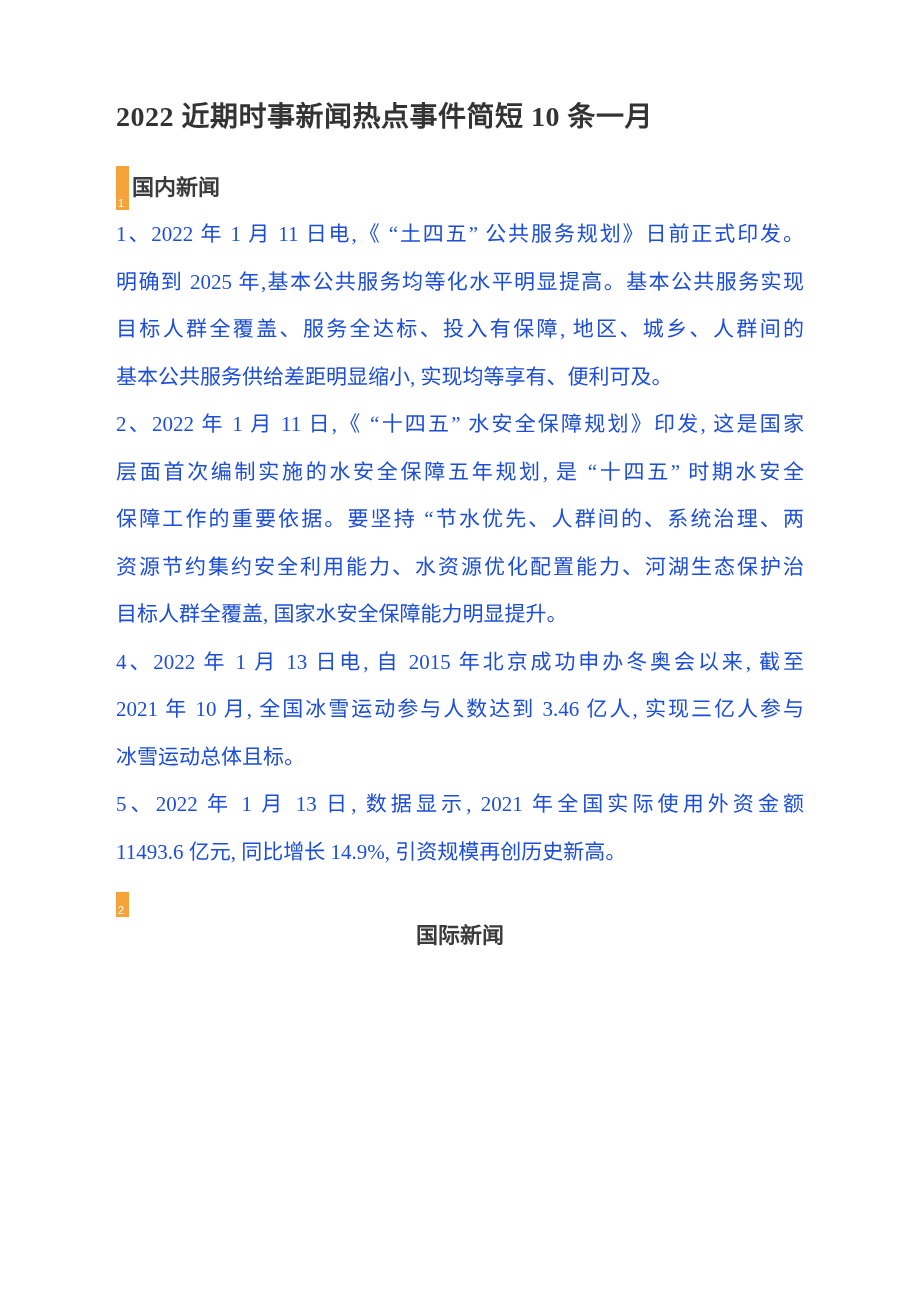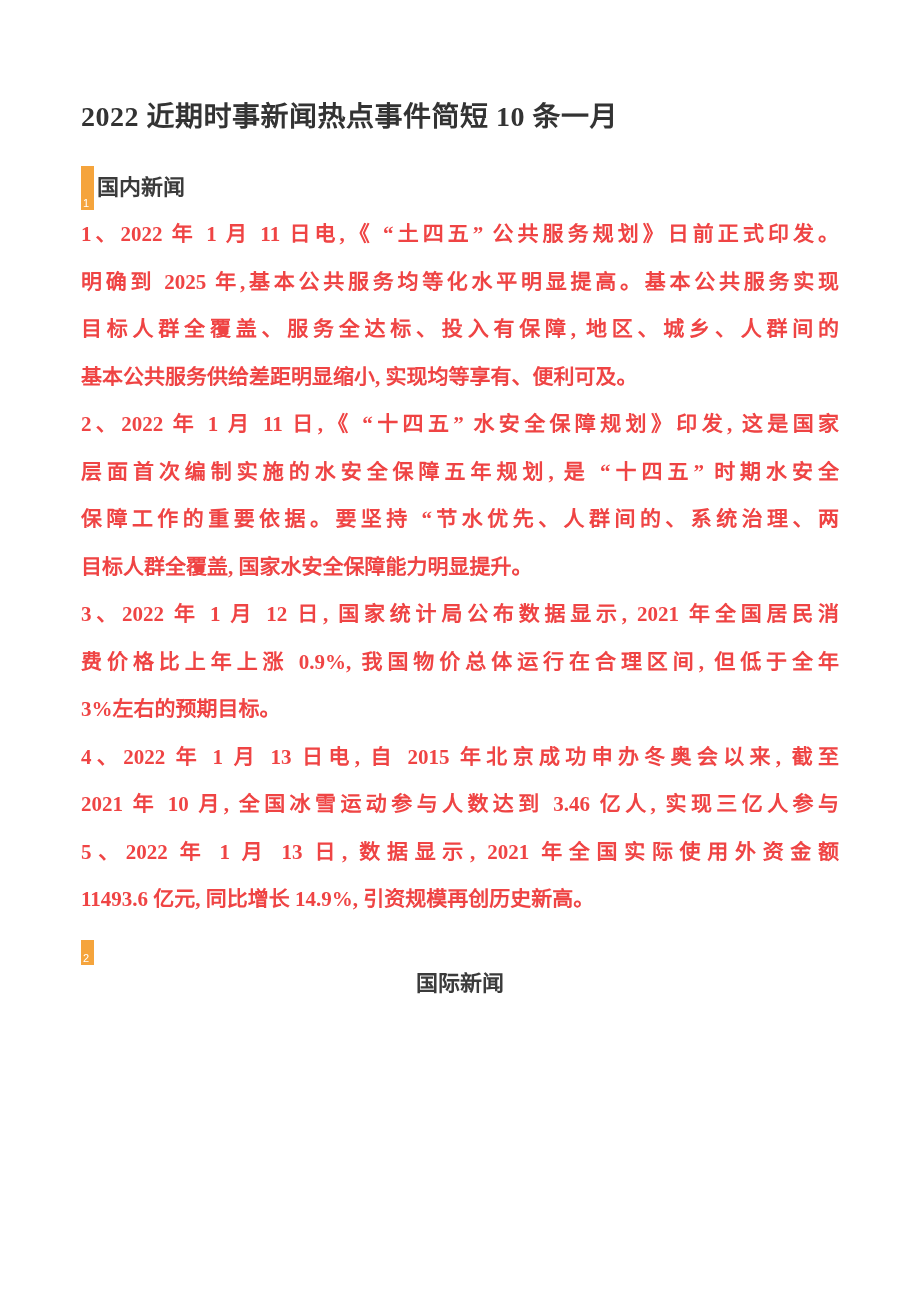--- a/index.html
+++ b/index.html
@@ -4,21 +4,21 @@
 <style>
   * { margin: 0; padding: 0; box-sizing: border-box; }
   html, body { background: #ffffff; }
   .page {
     position: relative;
     width: 920px;
     height: 1302px;
     margin: 0 auto;
     background: #ffffff;
     overflow: hidden;
-    padding: 0 81px;
+    padding: 0 116px;
     font-family: "Liberation Serif", "DejaVu Serif", serif;
     color: #3b3b3b;
   }
   .doc-title {
     margin-top: 96px;
     font-size: 28px;
     font-weight: 700;
     line-height: 42px;
     color: #333333;
     letter-spacing: 0.5px;
@@ -56,22 +56,22 @@
     margin-left: 3px;
     white-space: nowrap;
   }
   
   .doc-body { margin-top: 1px; }
   .para { }
   .line {
     height: 47.5px;
     line-height: 47.5px;
     font-size: 21px;
-    font-weight: 700;
-    color: #ef4444;
+    font-weight: 400;
+    color: #1d4ed8;
     overflow: hidden;
     white-space: nowrap;
     text-align: justify;
     text-align-last: justify;
   }
   .line.end {
     text-align-last: left;
   }
   
   .sec-header-stacked {
@@ -104,32 +104,29 @@
       <div class="line">1、2022 年 1 月 11 日电,《 “土四五” 公共服务规划》日前正式印发。</div>
       <div class="line">明确到 2025 年,基本公共服务均等化水平明显提高。基本公共服务实现</div>
       <div class="line">目标人群全覆盖、服务全达标、投入有保障, 地区、城乡、人群间的</div>
       <div class="line end">基本公共服务供给差距明显缩小, 实现均等享有、便利可及。</div>
     </div>
 
     <div class="para">
       <div class="line">2、2022 年 1 月 11 日,《 “十四五” 水安全保障规划》印发, 这是国家</div>
       <div class="line">层面首次编制实施的水安全保障五年规划, 是 “十四五” 时期水安全</div>
       <div class="line">保障工作的重要依据。要坚持 “节水优先、人群间的、系统治理、两</div>
+      <div class="line">资源节约集约安全利用能力、水资源优化配置能力、河湖生态保护治</div>
       <div class="line end">目标人群全覆盖, 国家水安全保障能力明显提升。</div>
     </div>
 
-    <div class="para">
-      <div class="line">3、2022 年 1 月 12 日, 国家统计局公布数据显示, 2021 年全国居民消</div>
-      <div class="line">费价格比上年上涨 0.9%, 我国物价总体运行在合理区间, 但低于全年</div>
-      <div class="line end">3%左右的预期目标。</div>
-    </div>
 
     <div class="para">
       <div class="line">4、2022 年 1 月 13 日电, 自 2015 年北京成功申办冬奥会以来, 截至</div>
       <div class="line">2021 年 10 月, 全国冰雪运动参与人数达到 3.46 亿人, 实现三亿人参与</div>
+      <div class="line end">冰雪运动总体且标。</div>
     </div>
 
     <div class="para">
       <div class="line">5、2022 年 1 月 13 日, 数据显示, 2021 年全国实际使用外资金额</div>
       <div class="line end">11493.6 亿元, 同比增长 14.9%, 引资规模再创历史新高。</div>
     </div>
 
   </div>
 
   <div class="sec-header-stacked">

